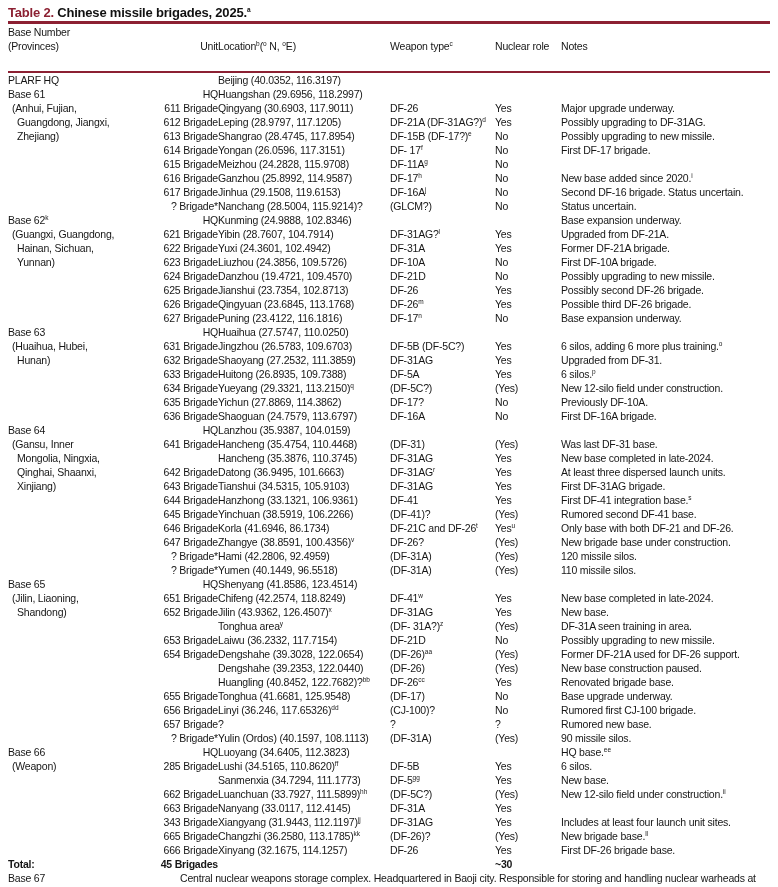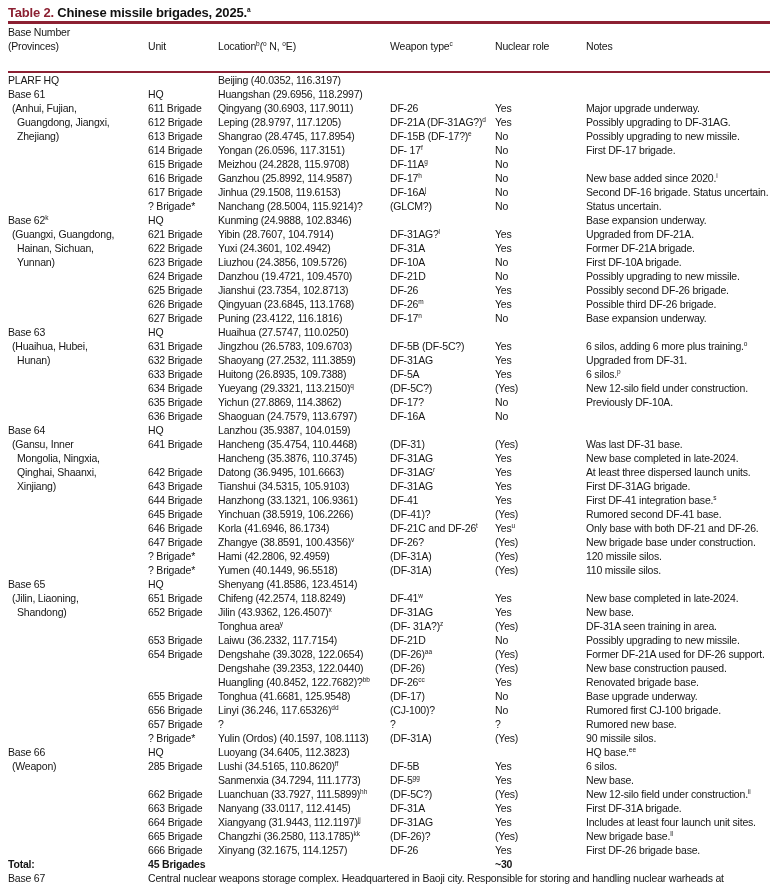--- a/index.html
+++ b/index.html
@@ -21,26 +21,26 @@
   .rule-thick  { border-top:3px solid var(--accent); }
   .rule-mid    { border-top:2px solid var(--accent); }
   .rule-bottom { border-top:3px solid var(--accent); margin-top:2px; }
 
   .row { display:flex; align-items:flex-start; }
   .cell {
     flex:none; font-size:10.5px; line-height:14px; height:14px;
     white-space:nowrap; overflow:visible; letter-spacing:-0.2px;
   }
   .c-base     { width:140px; }
-  .c-unit     { width:70px;  }
+  .c-unit     { width:70px;text-align:right;  }
   .c-location { width:172px; }
   .c-weapon   { width:105px; }
   .c-nuclear  { width:66px;  }
-  .c-notes    { flex:1 1 auto; width:auto;margin-left:25px; }
-  .c-span     { flex:1 1 auto; width:auto; }
+  .c-notes    { flex:1 1 auto; width:auto; }
+  .c-span     { flex:1 1 auto; width:auto;margin-left:32px; }
 
   .thead { padding:2px 0 18px 0; }
   .thead .cell { line-height:13.5px; height:13.5px; }
 
   .ind1 { padding-left:4px; }
   .ind2 { padding-left:9px; }
 
   sup { font-size:6.5px; line-height:0; vertical-align:super; letter-spacing:0; }
 
   .total .cell { font-weight:bold; }
@@ -265,20 +265,21 @@
         <div class="cell c-weapon">DF-17?</div>
         <div class="cell c-nuclear">No</div>
         <div class="cell c-notes">Previously DF-10A.</div>
       </div>
       <div class="row">
         <div class="cell c-base"></div>
         <div class="cell c-unit">636 Brigade</div>
         <div class="cell c-location">Shaoguan (24.7579, 113.6797)</div>
         <div class="cell c-weapon">DF-16A</div>
         <div class="cell c-nuclear">No</div>
+        <div class="cell c-notes">First DF-16A brigade.</div>
       </div>
       <div class="row">
         <div class="cell c-base">Base 64</div>
         <div class="cell c-unit">HQ</div>
         <div class="cell c-location">Lanzhou (35.9387, 104.0159)</div>
         <div class="cell c-weapon"></div>
         <div class="cell c-nuclear"></div>
         <div class="cell c-notes"></div>
       </div>
       <div class="row">
@@ -488,25 +489,24 @@
         <div class="cell c-weapon">(DF-5C?)</div>
         <div class="cell c-nuclear">(Yes)</div>
         <div class="cell c-notes">New 12-silo field under construction.<sup>ii</sup></div>
       </div>
       <div class="row">
         <div class="cell c-base"></div>
         <div class="cell c-unit">663 Brigade</div>
         <div class="cell c-location">Nanyang (33.0117, 112.4145)</div>
         <div class="cell c-weapon">DF-31A</div>
         <div class="cell c-nuclear">Yes</div>
-        <div class="cell c-notes">First DF-31A brigade.</div>
-      </div>
-      <div class="row">
-        <div class="cell c-base"></div>
-        <div class="cell c-unit">664 Brigade</div>
+      </div>
+      <div class="row">
+        <div class="cell c-base"></div>
+        <div class="cell c-unit">343 Brigade</div>
         <div class="cell c-location">Xiangyang (31.9443, 112.1197)<sup>jj</sup></div>
         <div class="cell c-weapon">DF-31AG</div>
         <div class="cell c-nuclear">Yes</div>
         <div class="cell c-notes">Includes at least four launch unit sites.</div>
       </div>
       <div class="row">
         <div class="cell c-base"></div>
         <div class="cell c-unit">665 Brigade</div>
         <div class="cell c-location">Changzhi (36.2580, 113.1785)<sup>kk</sup></div>
         <div class="cell c-weapon">(DF-26)?</div>

